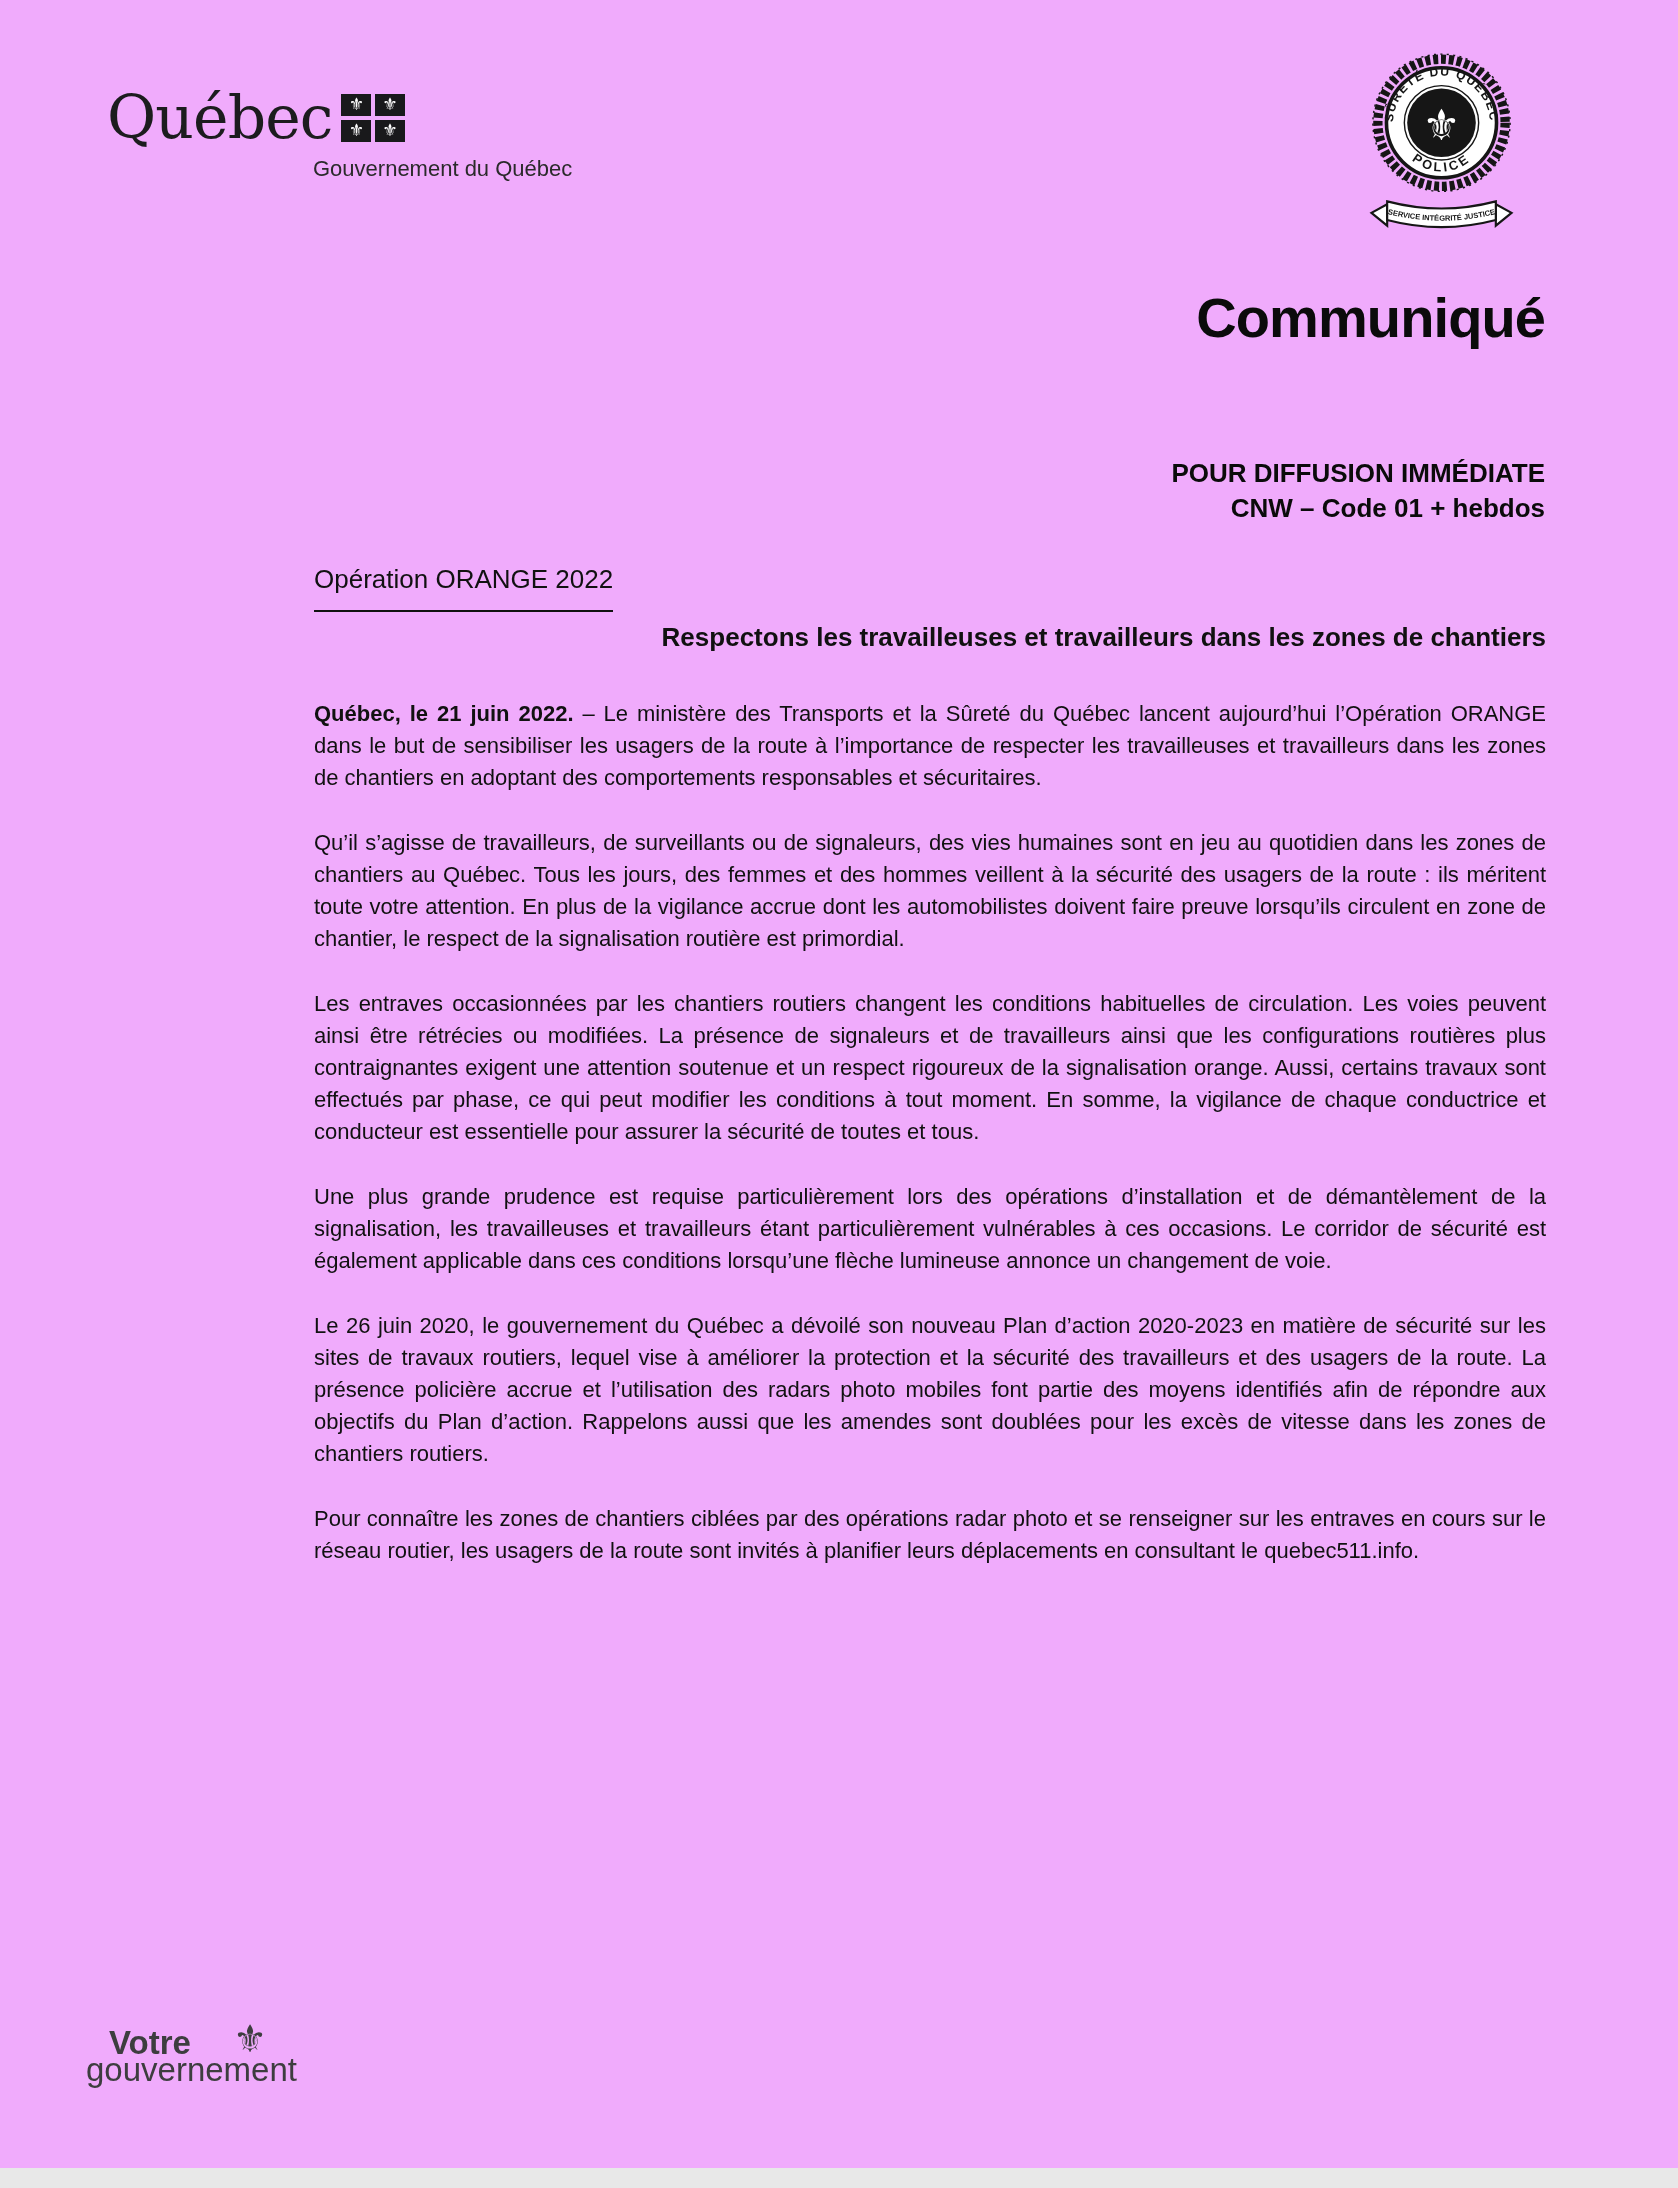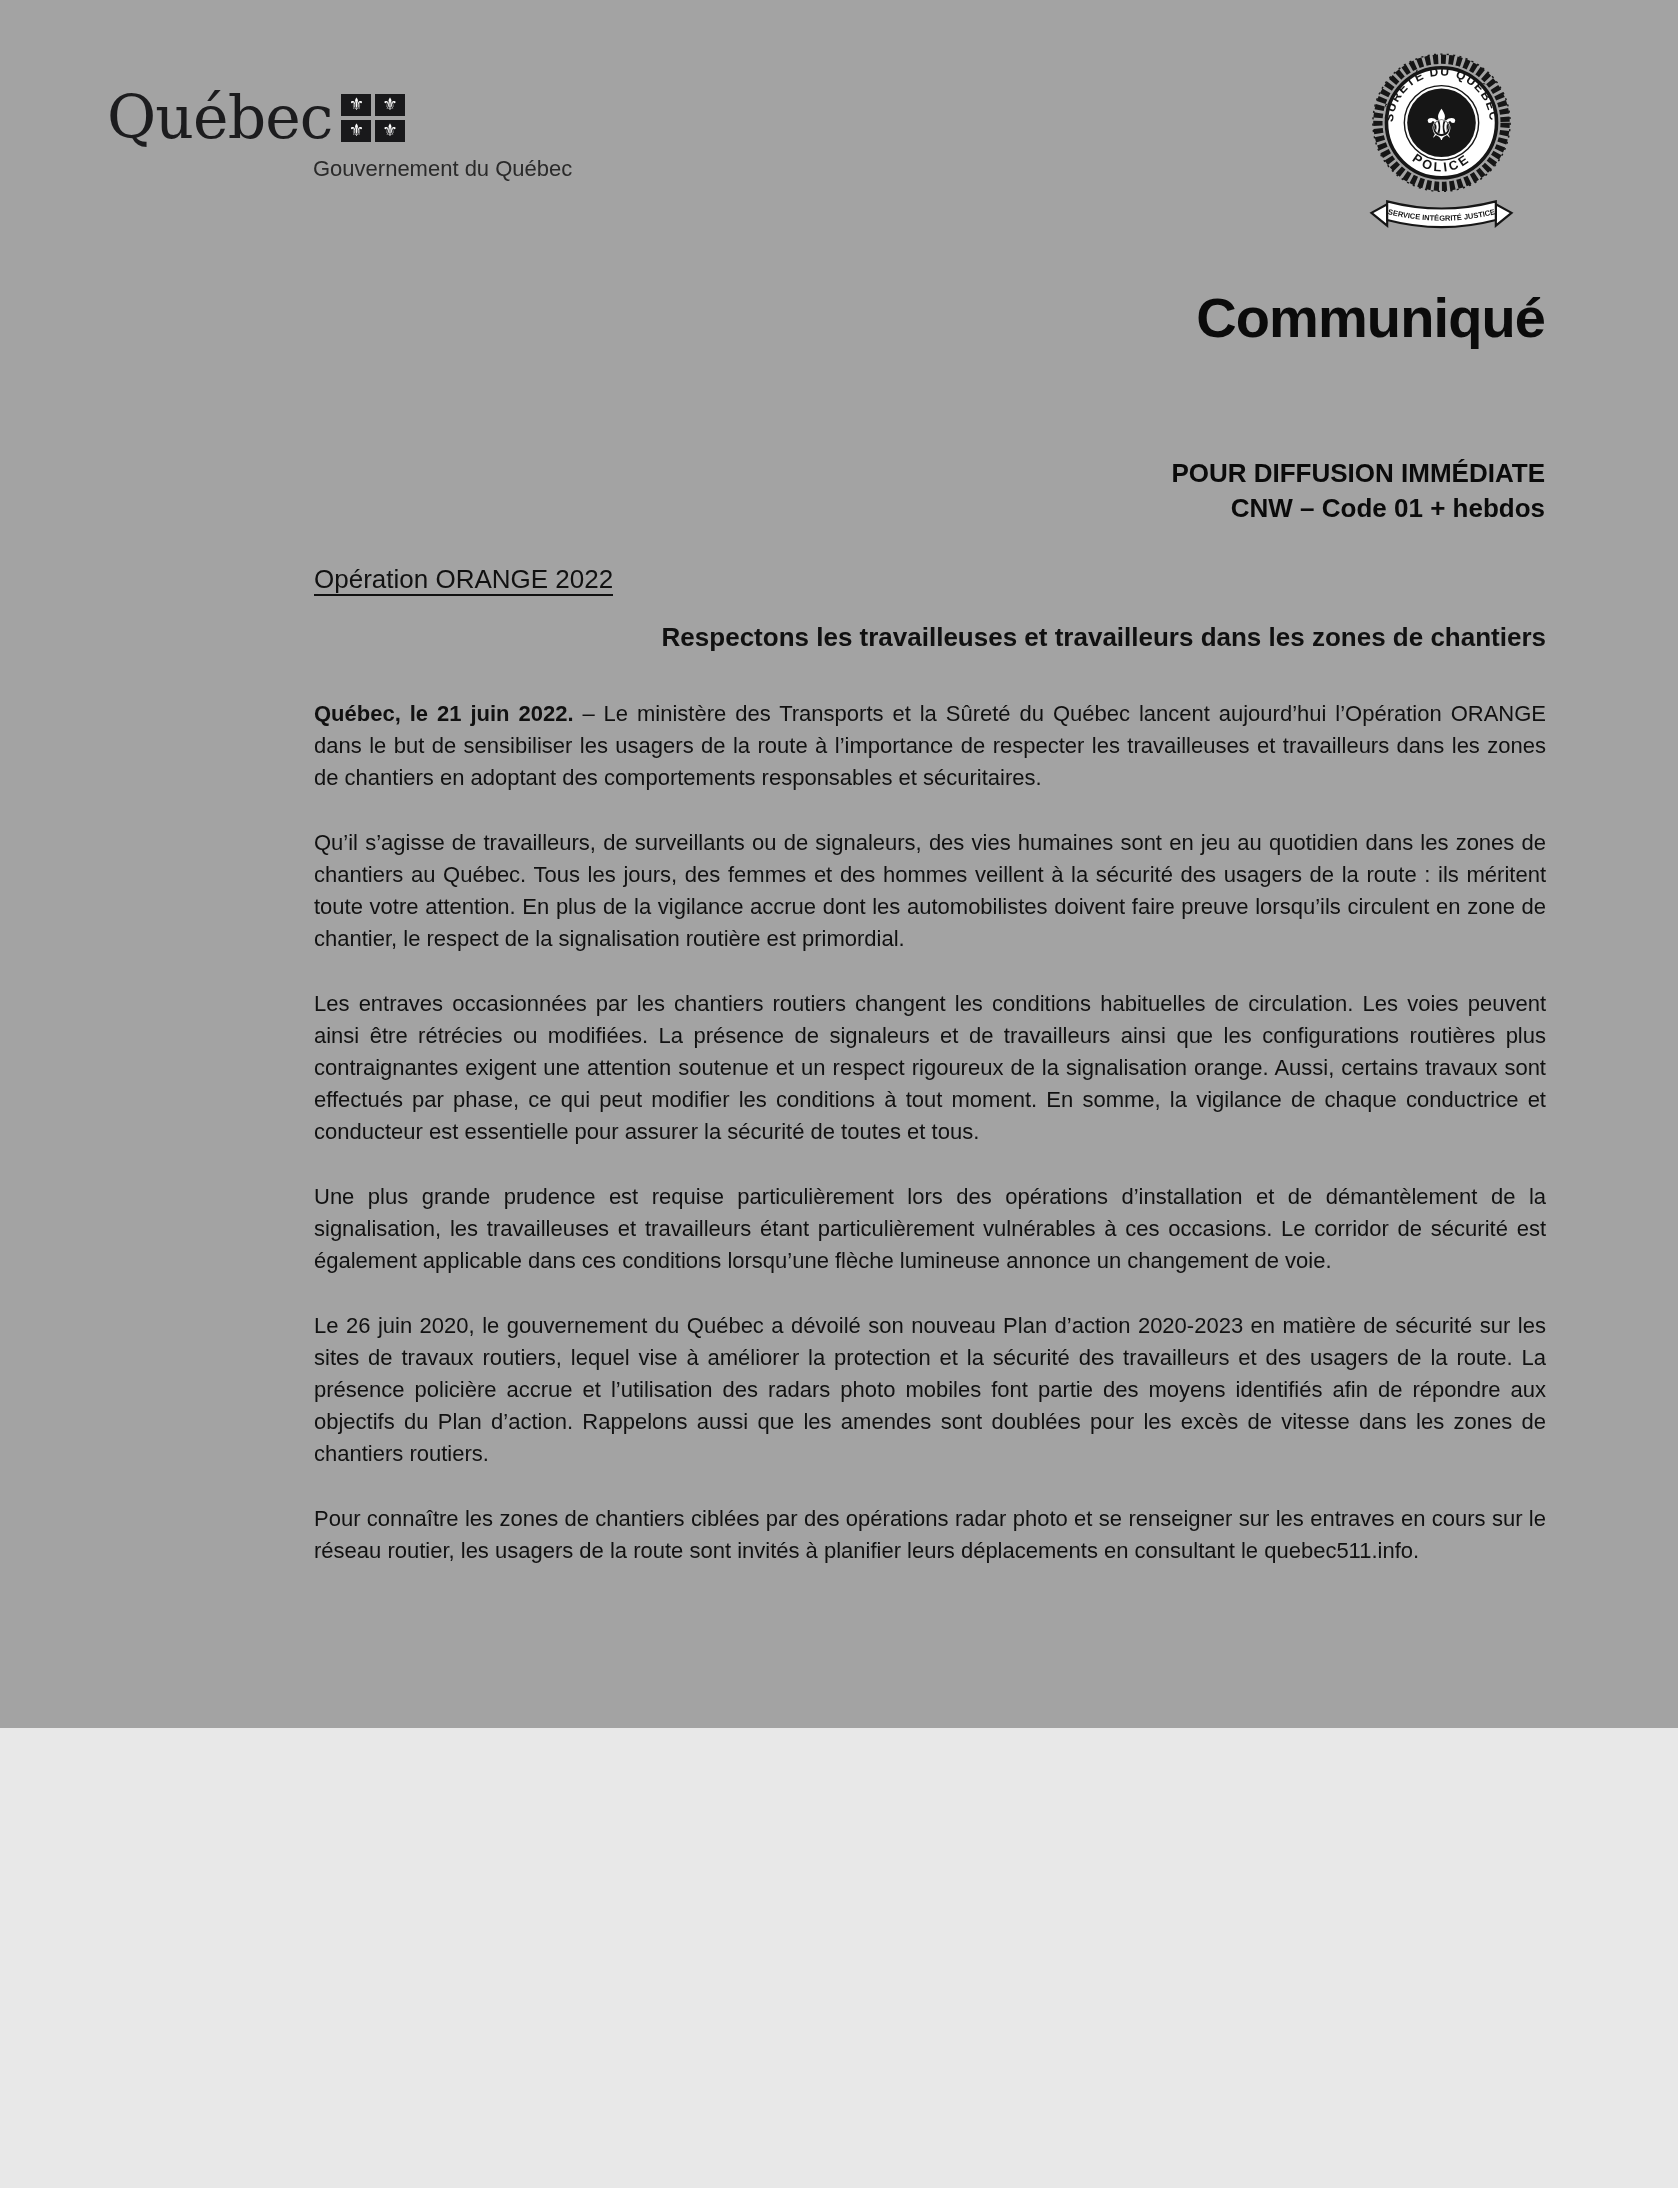--- a/index.html
+++ b/index.html
@@ -1,19 +1,19 @@
 <!DOCTYPE html>
 <html lang="fr" style="font-size:14.5px"><head>
 <meta charset="utf-8">
 <style>
   html,body{margin:0;padding:0;background:#e8e8e8;}
   .page{
     position:relative;
-    width:1678px;height:1728px;
-    background:#a3a3a3;
+    width:1678px;height:2168px;
+    background:#f0abfc;
     font-family:"Liberation Sans", sans-serif;
     color:#111;
     overflow:hidden;
     margin:0 auto;
   }
   
   .qc-logo{position:absolute;left:107px;top:87px;}
   .qc-row{display:flex;align-items:flex-end;gap:9px;}
   .qc-wordmark{
     font-family:"DejaVu Serif", serif;
@@ -43,21 +43,21 @@
     position:absolute;right:133px;top:285px;margin:0;
     font-size:56px;font-weight:700;letter-spacing:-0.9px;color:#0b0b0b;
   }
   .release{
     position:absolute;right:133px;top:456px;
     text-align:right;font-size:26px;font-weight:700;line-height:35px;color:#0b0b0b;
   }
   
   .doc-body{position:absolute;left:314px;top:564px;width:1232px;}
   .kicker{margin:0 0 27px 0;font-size:26px;}
-  .kicker span{border-bottom:2.7px solid #111;padding-bottom:0;}
+  .kicker span{border-bottom:2.7px solid #111;padding-bottom:16px;}
   .headline{
     margin:0 0 45px 0;text-align:right;
     font-size:26px;font-weight:700;
   }
   .para{
     margin:0 0 33px 0;
     font-size:22px;line-height:32px;
     text-align:justify;
   }
   .para strong{font-weight:700;}

